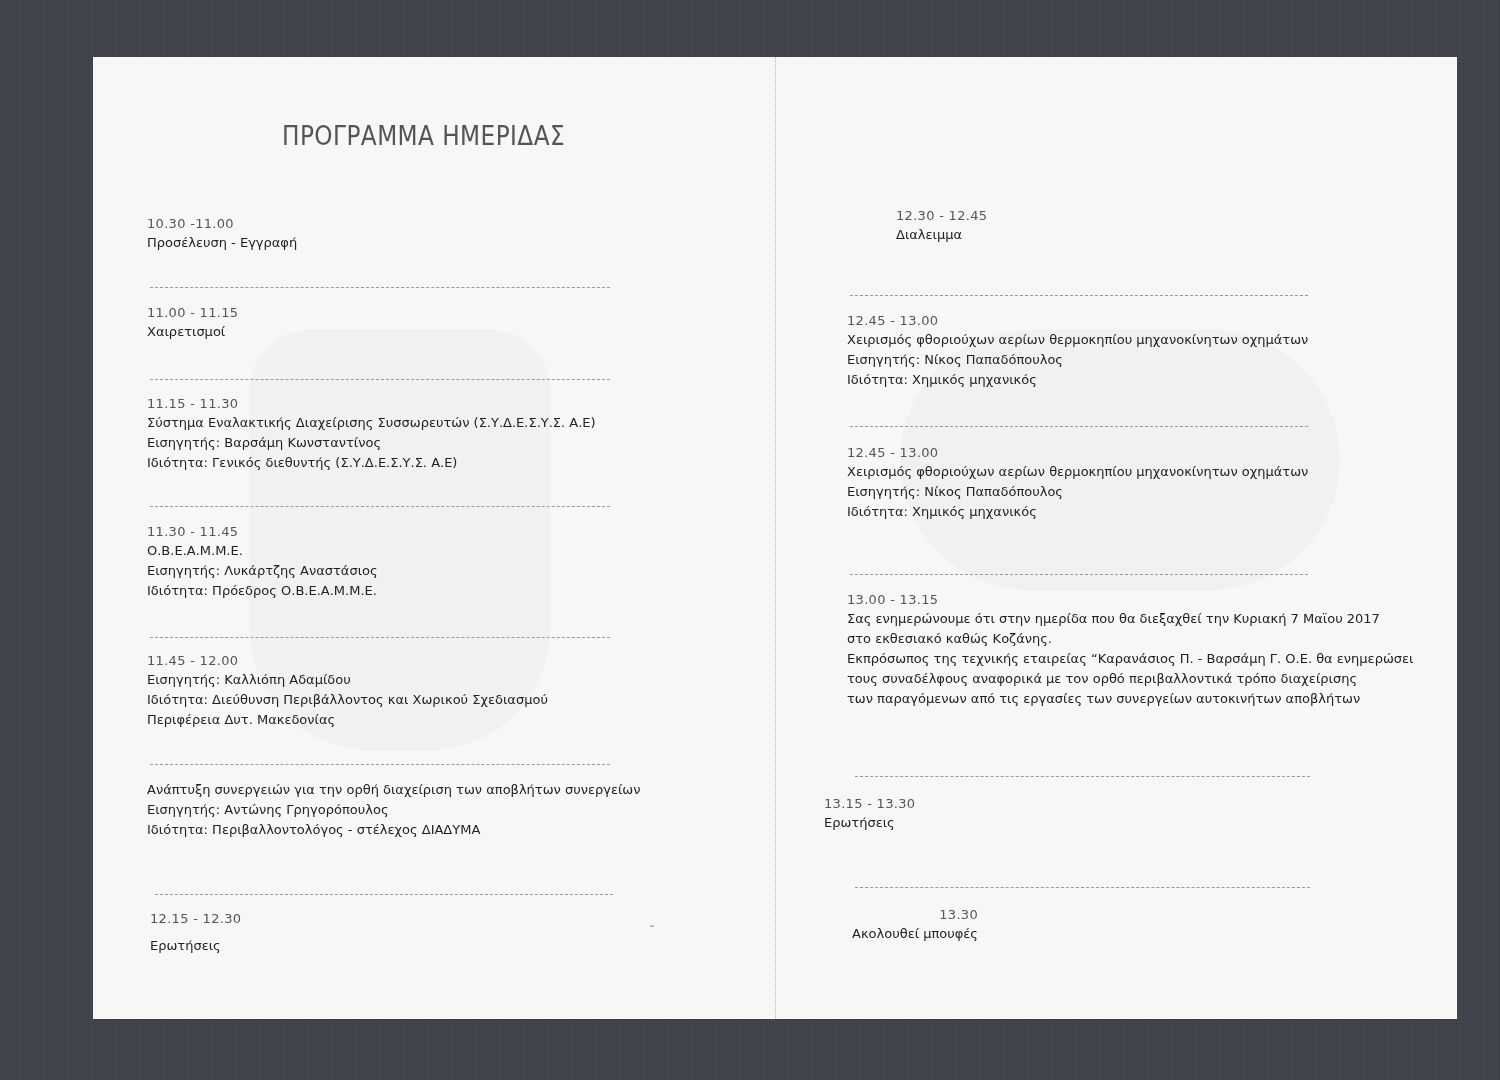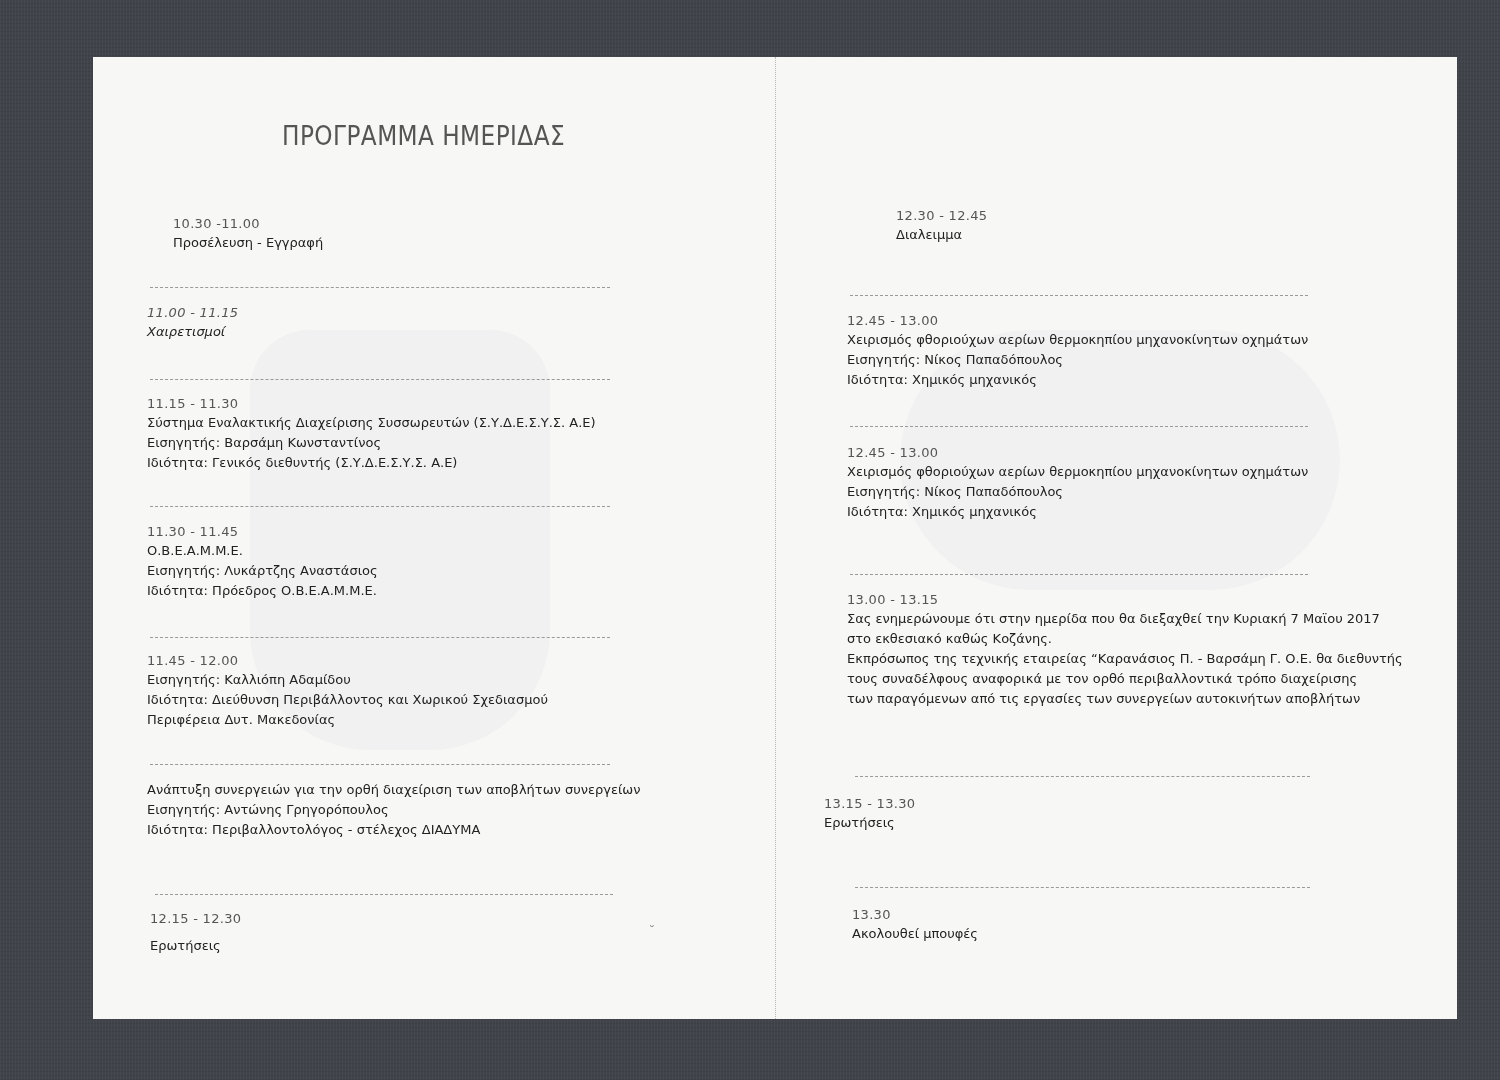--- a/index.html
+++ b/index.html
@@ -82,27 +82,27 @@
 <div class="scan-bg"></div>
 <div class="sheet"></div>
 
 <div class="watermark" style="left:250px;top:330px;width:300px;height:420px;border-radius:60px 60px 120px 120px;"></div>
 <div class="watermark" style="left:900px;top:330px;width:440px;height:260px;border-radius:140px;"></div>
 
 <div class="fold"></div>
 
 <div class="title">ΠΡΟΓΡΑΜΜΑ ΗΜΕΡΙΔΑΣ</div>
 
-<div class="slot" style="left:147px;top:215px;margin-left:26px;">
+<div class="slot" style="left:147px;top:215px;">
   <div class="time">10.30 -11.00</div>
   <div class="line">Προσέλευση - Εγγραφή</div>
 </div>
 <div class="sep" style="left:150px;top:287px;width:460px;"></div>
 
-<div class="slot" style="left:147px;top:304px;font-style:italic;">
+<div class="slot" style="left:147px;top:304px;">
   <div class="time">11.00 - 11.15</div>
   <div class="line">Χαιρετισμοί</div>
 </div>
 <div class="sep" style="left:150px;top:379px;width:460px;"></div>
 
 <div class="slot" style="left:147px;top:395px;">
   <div class="time">11.15 - 11.30</div>
   <div class="line">Σύστημα Εναλακτικής Διαχείρισης Συσσωρευτών (Σ.Υ.Δ.Ε.Σ.Υ.Σ. Α.Ε)</div>
   <div class="line">Εισηγητής: Βαρσάμη Κωνσταντίνος</div>
   <div class="line">Ιδιότητα: Γενικός διεθυντής (Σ.Υ.Δ.Ε.Σ.Υ.Σ. Α.Ε)</div>
@@ -156,30 +156,30 @@
   <div class="line">Χειρισμός φθοριούχων αερίων θερμοκηπίου μηχανοκίνητων οχημάτων</div>
   <div class="line">Εισηγητής: Νίκος Παπαδόπουλος</div>
   <div class="line">Ιδιότητα: Χημικός μηχανικός</div>
 </div>
 <div class="sep" style="left:850px;top:574px;width:458px;"></div>
 
 <div class="slot" style="left:847px;top:591px;">
   <div class="time">13.00 - 13.15</div>
   <div class="line">Σας ενημερώνουμε ότι στην ημερίδα που θα διεξαχθεί την Κυριακή 7 Μαϊου 2017</div>
   <div class="line">στο εκθεσιακό καθώς Κοζάνης.</div>
-  <div class="line">Εκπρόσωπος της τεχνικής εταιρείας “Καρανάσιος Π. - Βαρσάμη Γ. Ο.Ε. θα διεθυντής</div>
+  <div class="line">Εκπρόσωπος της τεχνικής εταιρείας “Καρανάσιος Π. - Βαρσάμη Γ. Ο.Ε. θα ενημερώσει</div>
   <div class="line">τους συναδέλφους αναφορικά με τον ορθό περιβαλλοντικά τρόπο διαχείρισης</div>
   <div class="line">των παραγόμενων από τις εργασίες των συνεργείων αυτοκινήτων αποβλήτων</div>
 </div>
 <div class="sep" style="left:855px;top:776px;width:455px;"></div>
 
 <div class="slot" style="left:824px;top:795px;">
   <div class="time">13.15 - 13.30</div>
   <div class="line">Ερωτήσεις</div>
 </div>
 <div class="sep" style="left:855px;top:887px;width:455px;"></div>
 
-<div class="slot" style="left:852px;top:906px;">
+<div class="slot" style="left:852px;top:906px;text-align:right;">
   <div class="time">13.30</div>
   <div class="line">Ακολουθεί μπουφές</div>
 </div>
 
 <div class="speck" style="left:650px;top:922px;">ᵕ</div>
 
 </body></html>

